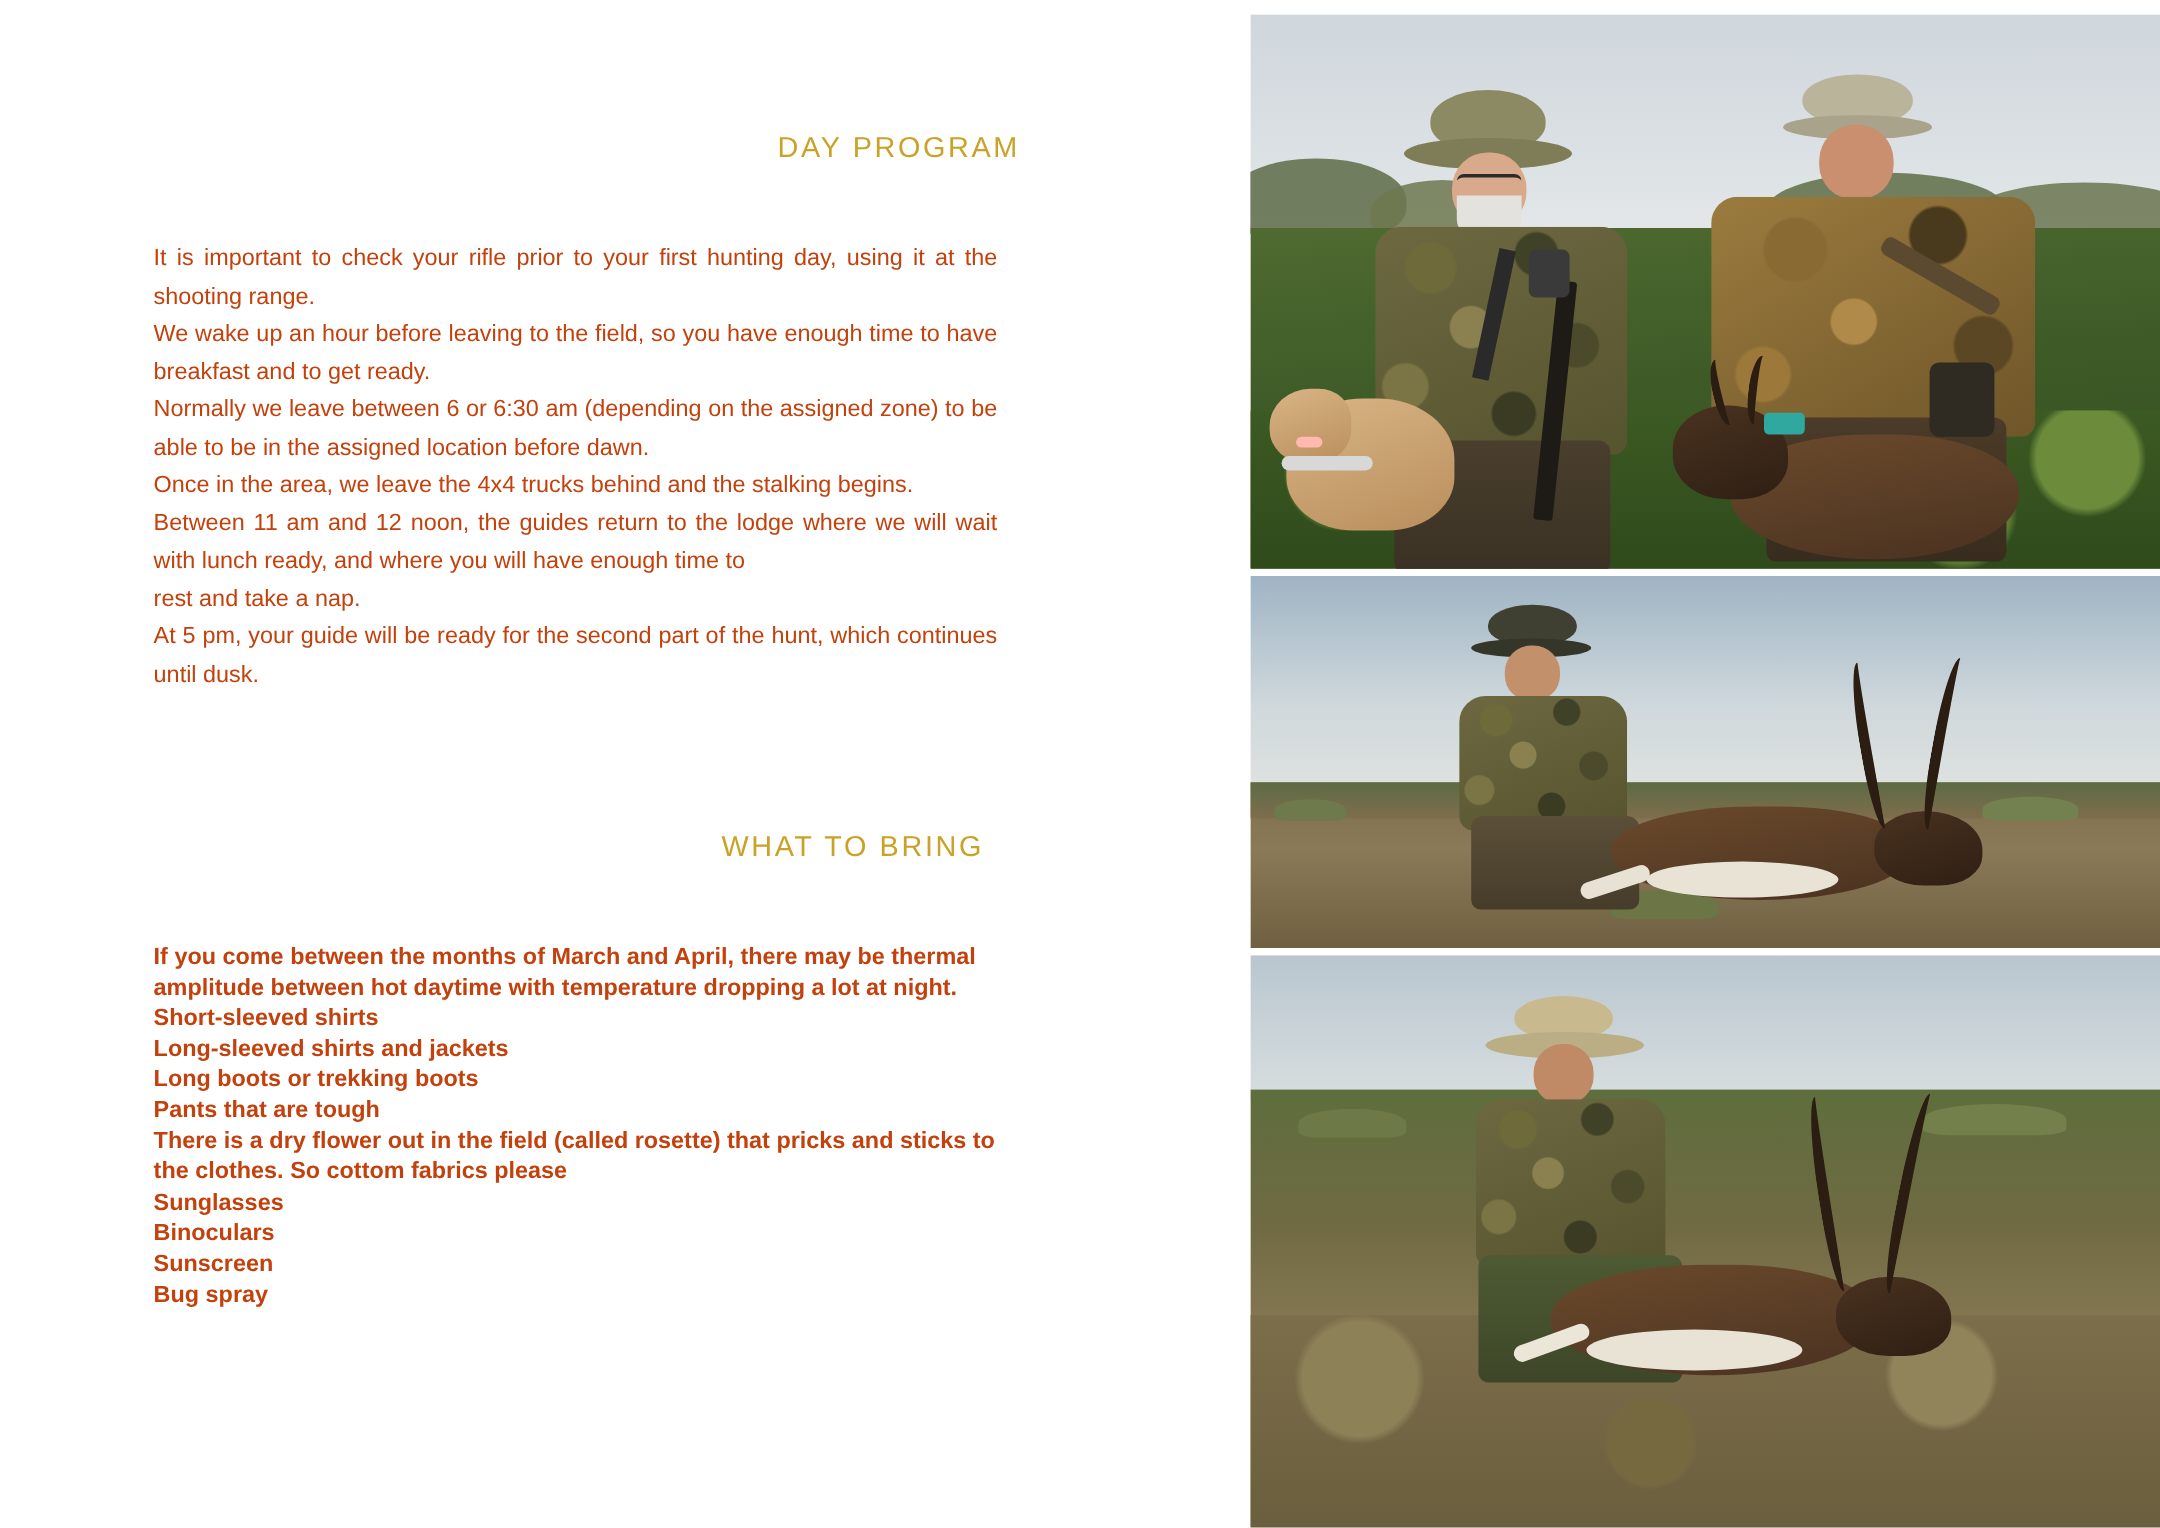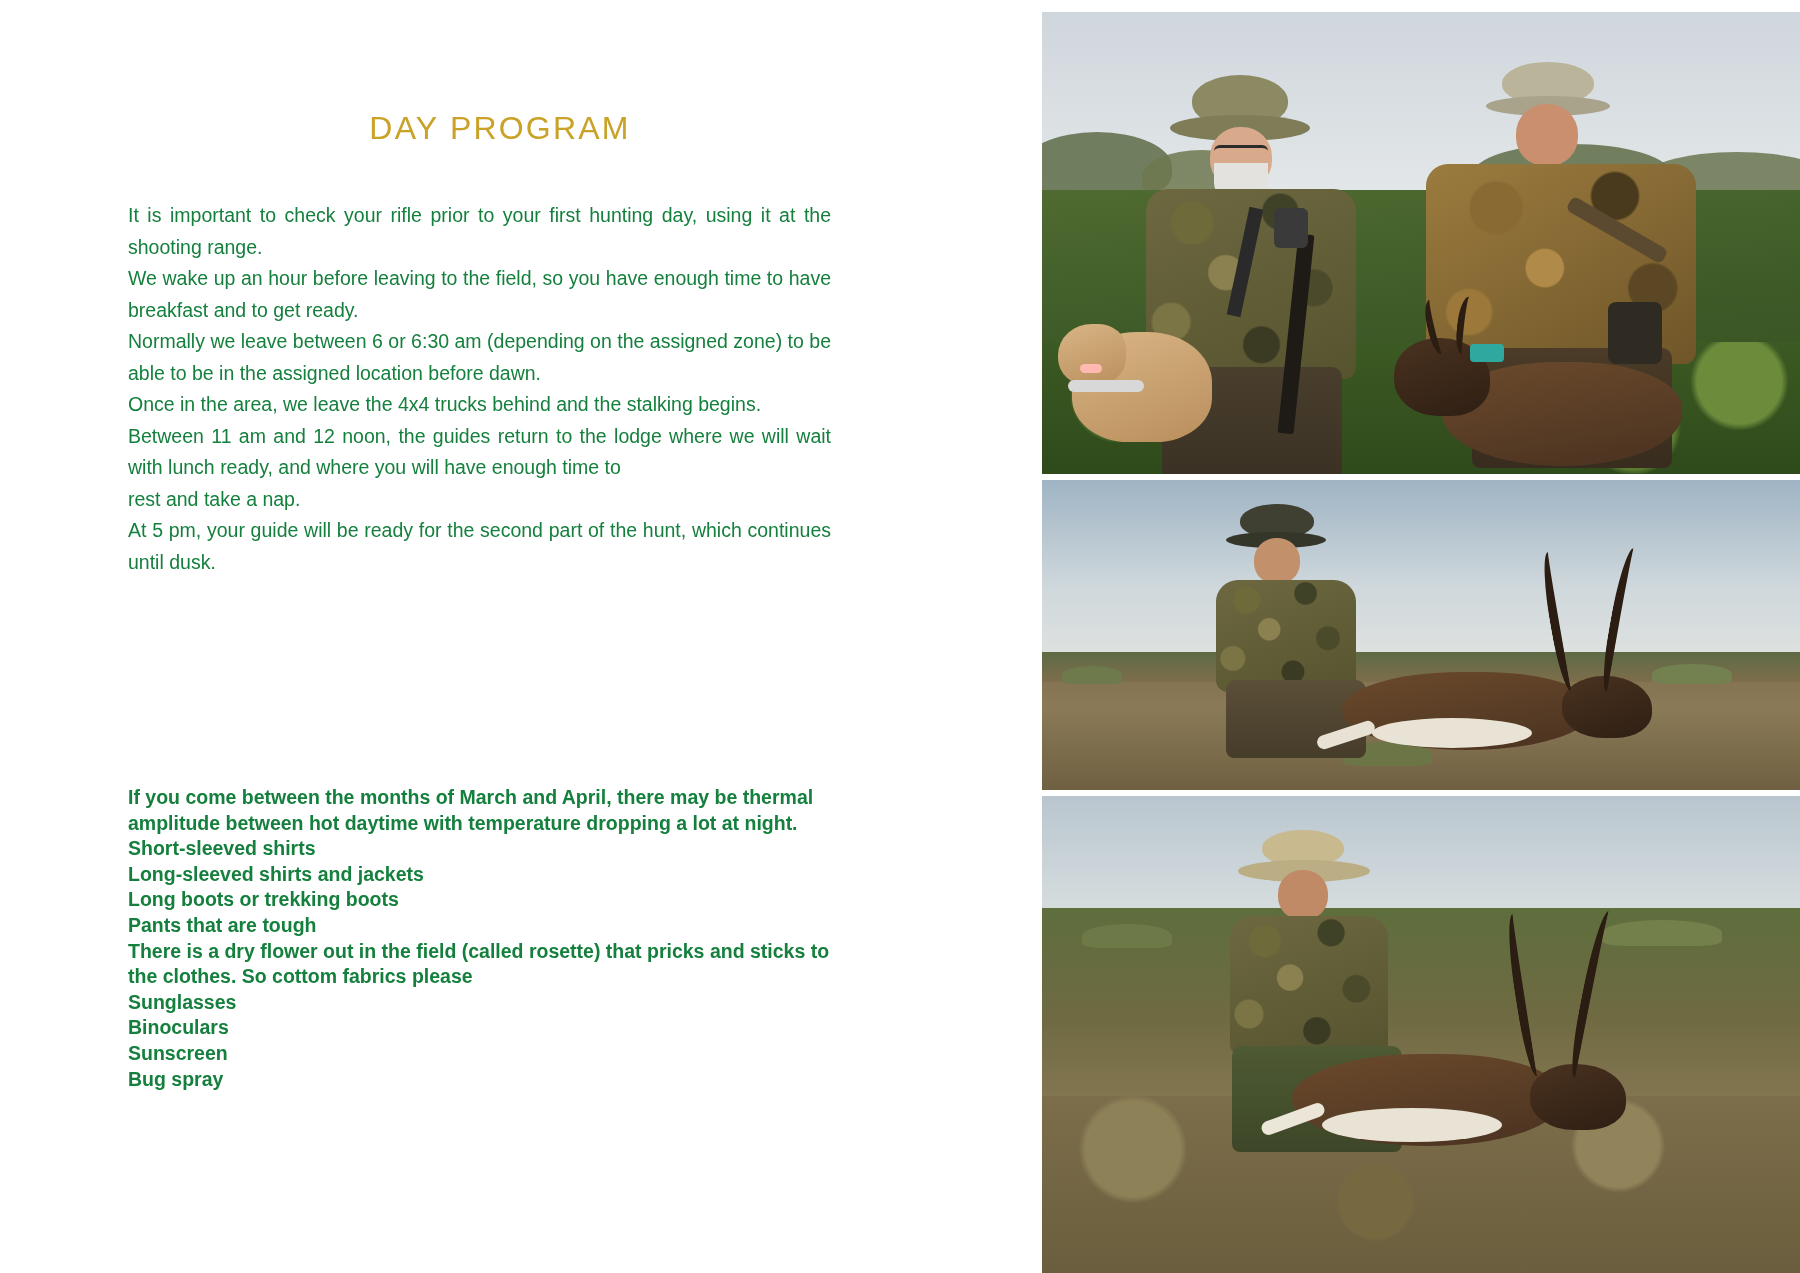--- a/index.html
+++ b/index.html
@@ -22,45 +22,45 @@
   }
   
   .text-col {
     position: absolute;
     left: 0;
     top: 0;
     width: 1020px;
     height: 1273px;
   }
   .section-title {
-    font-size: 32px;
+    font-size: 24px;
     letter-spacing: 2.2px;
     color: #c9a227;
     font-weight: 500;
-    text-align: center;
+    text-align: right;
   }
   #day-program-title {
     position: absolute;
     left: 150px;
     top: 110px;
     width: 700px;
   }
   #what-to-bring-title {
     position: absolute;
     left: 120px;
     top: 692px;
     width: 700px;
   }
   .body-block {
     position: absolute;
     left: 128px;
     width: 703px;
     font-size: 19.5px;
     line-height: 31.5px;
-    color: #15803d;
+    color: #c2410c;
   }
   #day-program-body {
     top: 200px;
   }
   #what-to-bring-body {
     top: 785px;
     line-height: 25.6px;
   }
   .justify {
     text-align: justify;
@@ -194,20 +194,21 @@
     <div class="section-title" id="day-program-title">DAY PROGRAM</div>
 
     <div class="body-block justify" id="day-program-body" style="white-space: pre-line;">It is important to check your rifle prior to your first hunting day, using it at the shooting range.
 We wake up an hour before leaving to the field, so you have enough time to have breakfast and to get ready.
 Normally we leave between 6 or 6:30 am (depending on the assigned zone) to be able to be in the assigned location before dawn.
 Once in the area, we leave the 4x4 trucks behind and the stalking begins.
 Between 11 am and 12 noon, the guides return to the lodge where we will wait with lunch ready, and where you will have enough time to
 rest and take a nap.
 At 5 pm, your guide will be ready for the second part of the hunt, which continues until dusk.</div>
 
+    <div class="section-title" id="what-to-bring-title">WHAT TO BRING</div>
 
     <div class="body-block" id="what-to-bring-body" style="white-space: pre-line; font-weight: bold;">If you come between the months of March and April, there may be thermal amplitude between hot daytime with temperature dropping a lot at night.
 Short-sleeved shirts
 Long-sleeved shirts and jackets
 Long boots or trekking boots
 Pants that are tough
 There is a dry flower out in the field (called rosette) that pricks and sticks to the clothes. So cottom fabrics please
 Sunglasses
 Binoculars
 Sunscreen

